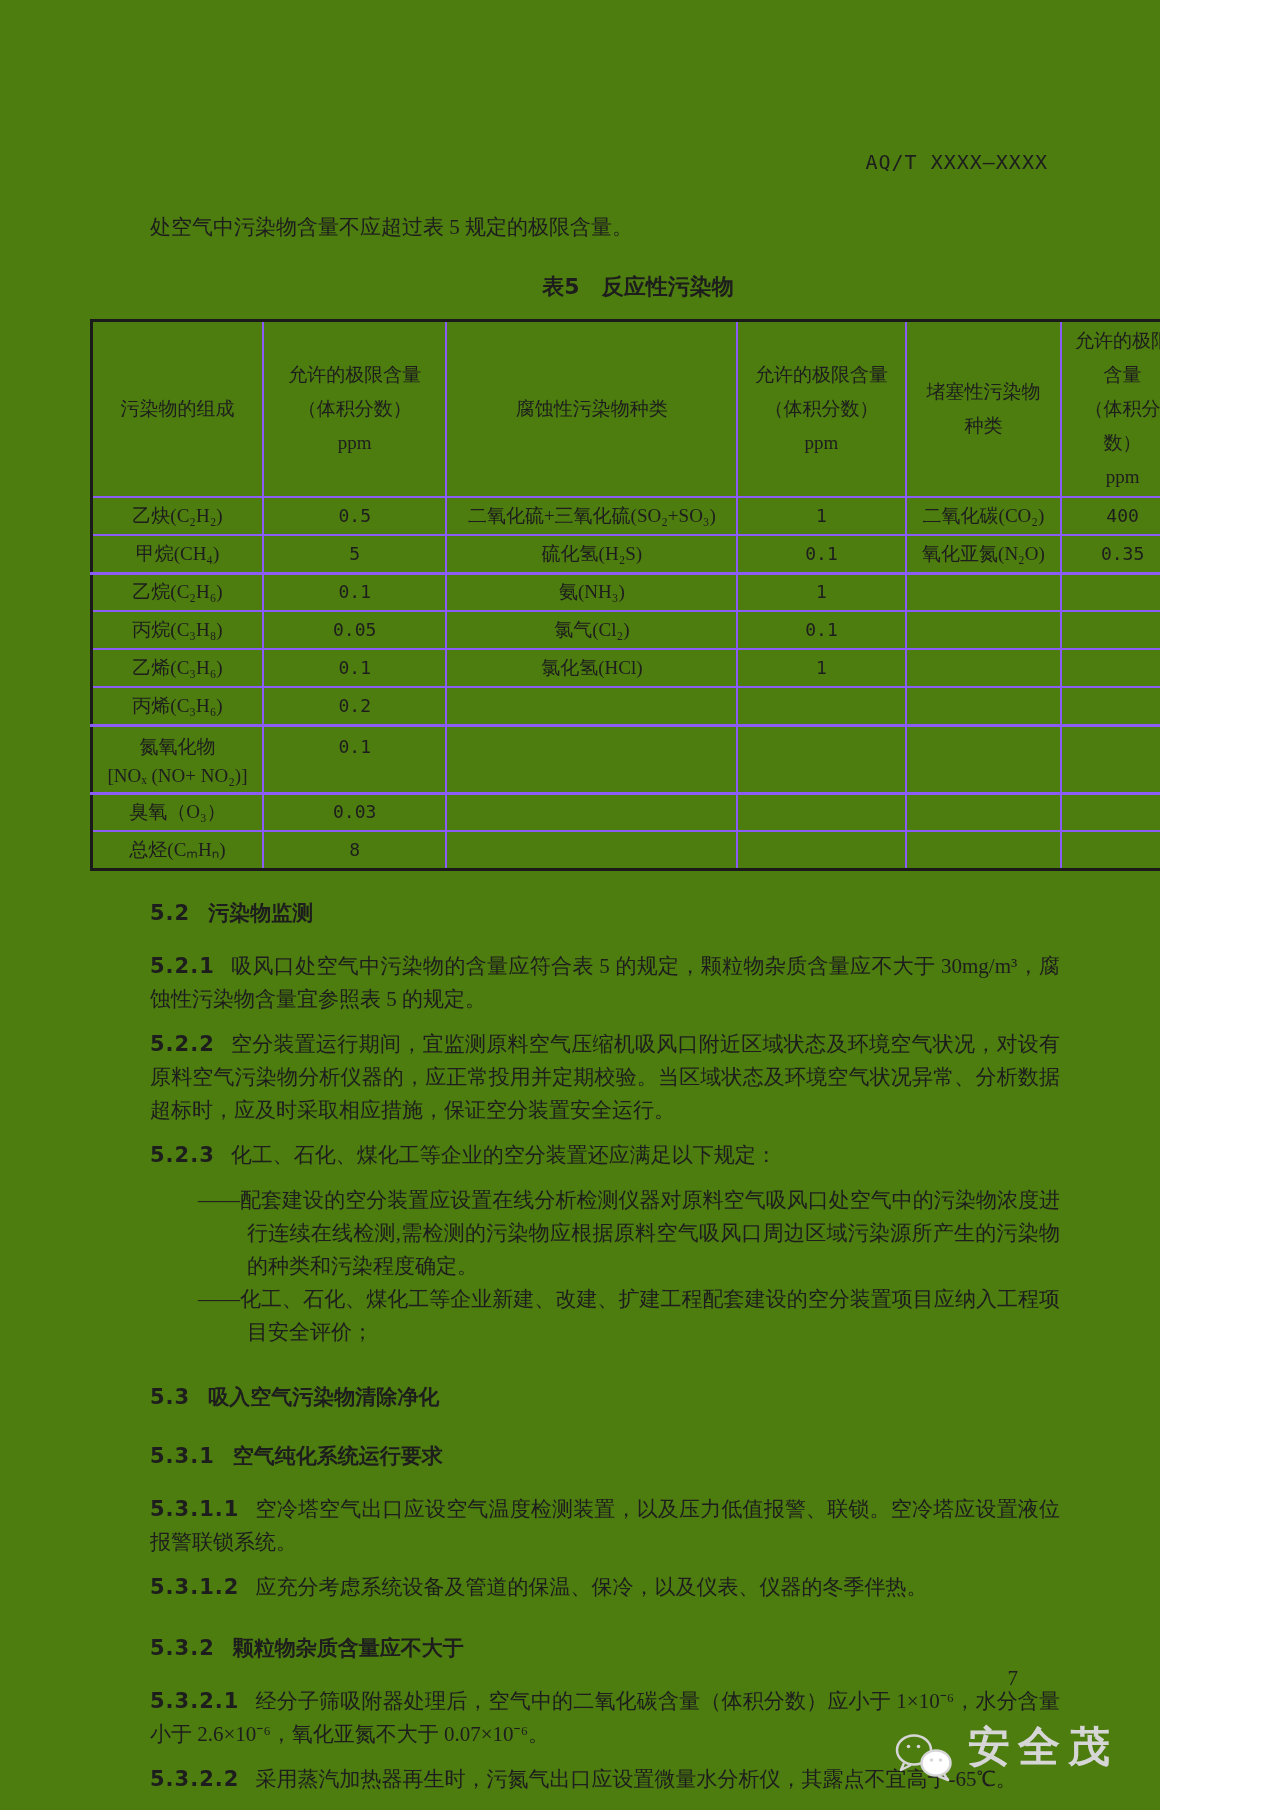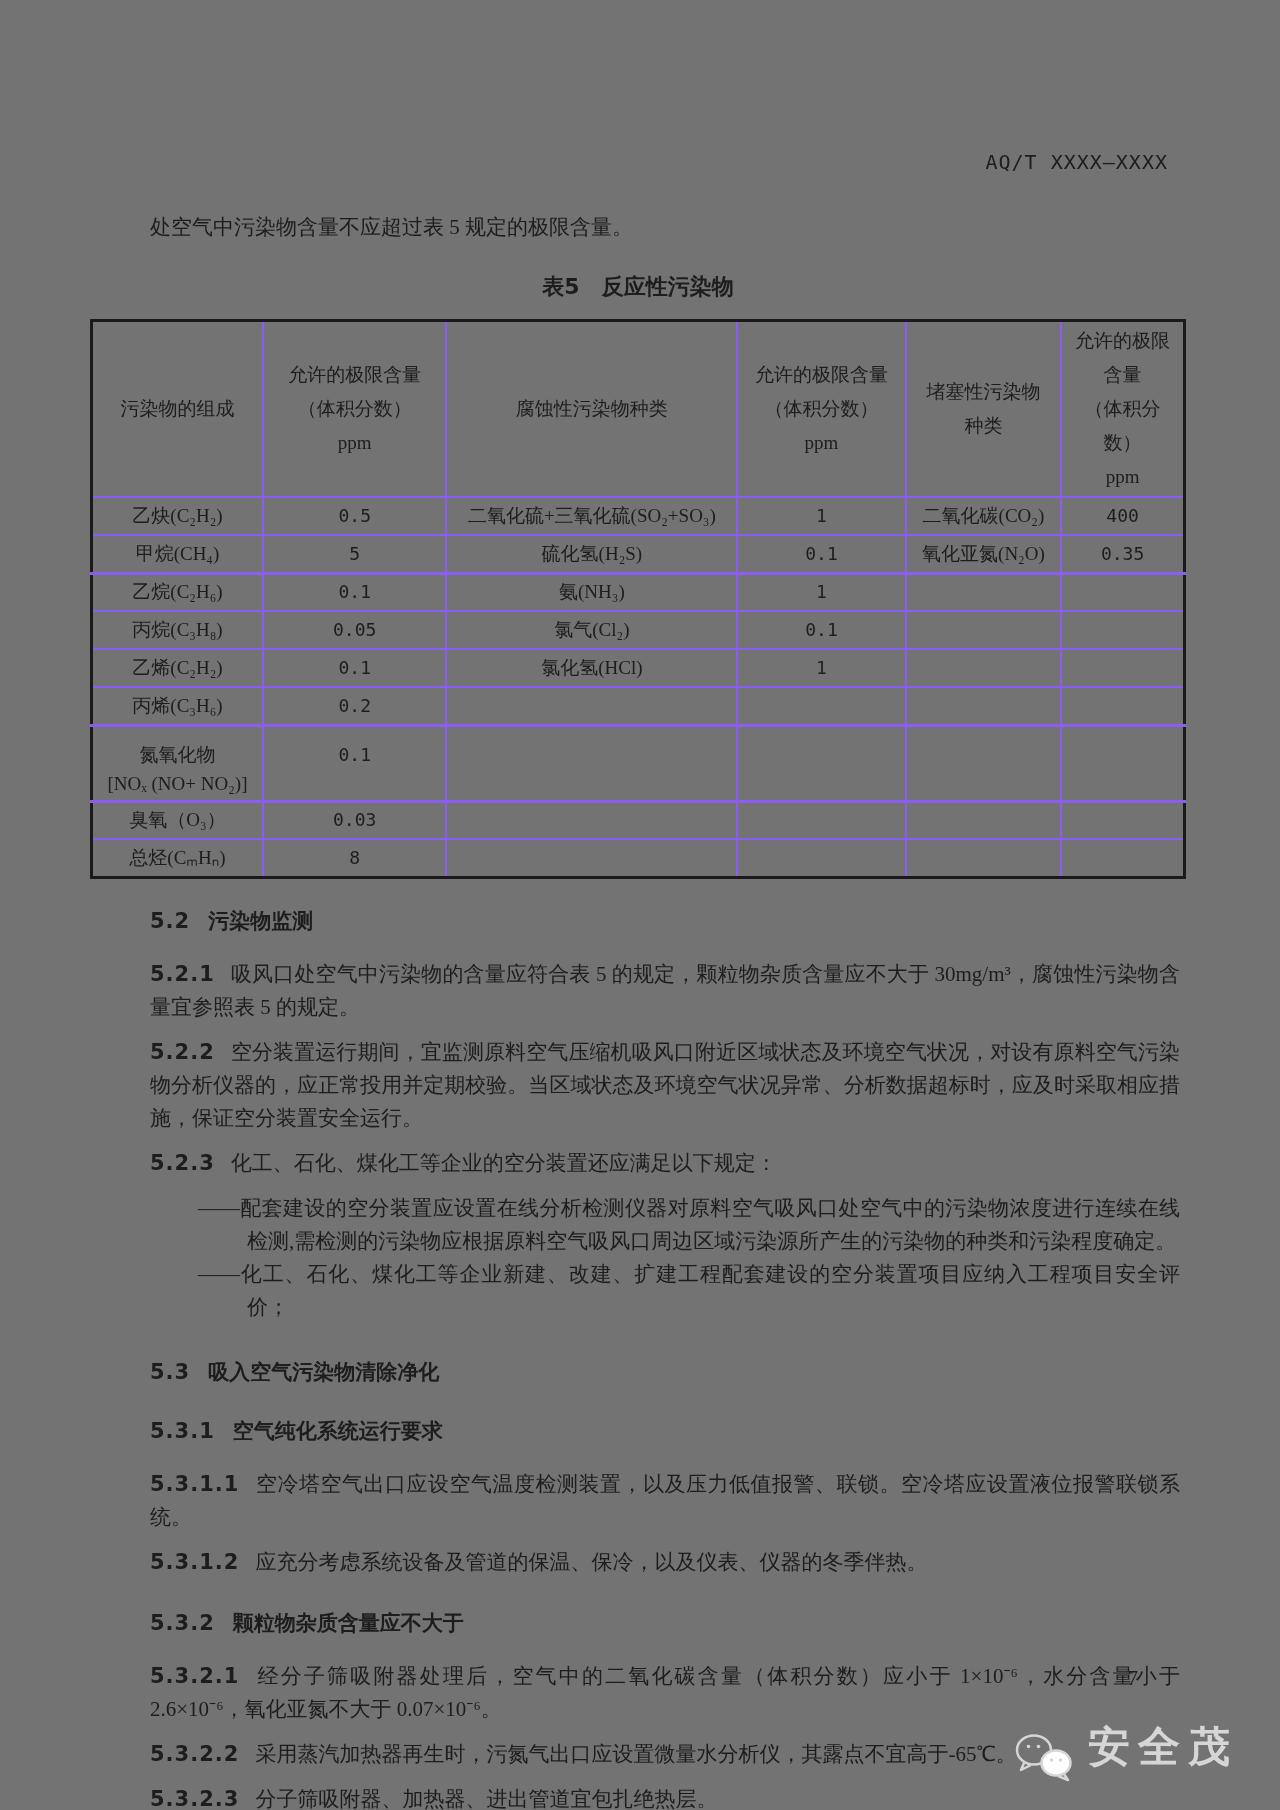--- a/index.html
+++ b/index.html
@@ -1,20 +1,20 @@
 <!DOCTYPE html>
 <html><head>
 <meta charset="utf-8">
 <style>
   html,body { margin:0; padding:0; background:#ffffff; }
   .page {
     position: relative;
-    width: 1280px; height: 1810px;
+    width: 1160px; height: 1810px;
     box-sizing: border-box;
-    background: #737373;
+    background: #4d7c0f;
     color: #1d1d1d;
     font-family: "Liberation Serif", serif;
     font-size: 21px;
     line-height: 33px;
     padding: 146px 100px 0 150px;
     overflow: hidden;
   }
   .doc-code {
     text-align: right;
     margin-right: 12px;
@@ -46,21 +46,21 @@
     padding: 2px 4px;
     font-weight: normal;
     overflow: hidden;
   }
   table.pollutants { border: 3px solid #1a1a1a; }
   table.pollutants thead tr { height: 102px; }
   table.pollutants thead th { line-height: 34px; }
   table.pollutants tbody tr { height: 38px; }
   tr.thick th, tr.thick td { border-bottom-width: 3px; }
   tr.row-nox { height: 66px; }
-  tr.row-nox td { vertical-align: top; padding-top: 13px; line-height: 29px; }
+  tr.row-nox td { vertical-align: top; padding-top: 5px; line-height: 29px; }
   td.val { font-family: "DejaVu Sans Mono", monospace; font-size: 18px; }
   .sec-heading {
     font-family: "DejaVu Sans", sans-serif;
     font-weight: bold;
     font-size: 21px;
     margin: 26px 0 20px 0;
   }
   .sec-heading .clause-num { margin-right: 18px; }
   .clause { margin: 12px 0; text-align: justify; }
   .clause-num {
@@ -165,21 +165,21 @@
       </tr>
       <tr>
         <td>丙烷(C₃H₈)</td>
         <td class="val">0.05</td>
         <td>氯气(Cl₂)</td>
         <td class="val">0.1</td>
         <td></td>
         <td class="val"></td>
       </tr>
       <tr>
-        <td>乙烯(C₂H₂)</td>
+        <td>乙烯(C₃H₆)</td>
         <td class="val">0.1</td>
         <td>氯化氢(HCl)</td>
         <td class="val">1</td>
         <td></td>
         <td class="val"></td>
       </tr>
       <tr class="thick">
         <td>丙烯(C₃H₆)</td>
         <td class="val">0.2</td>
         <td></td>

